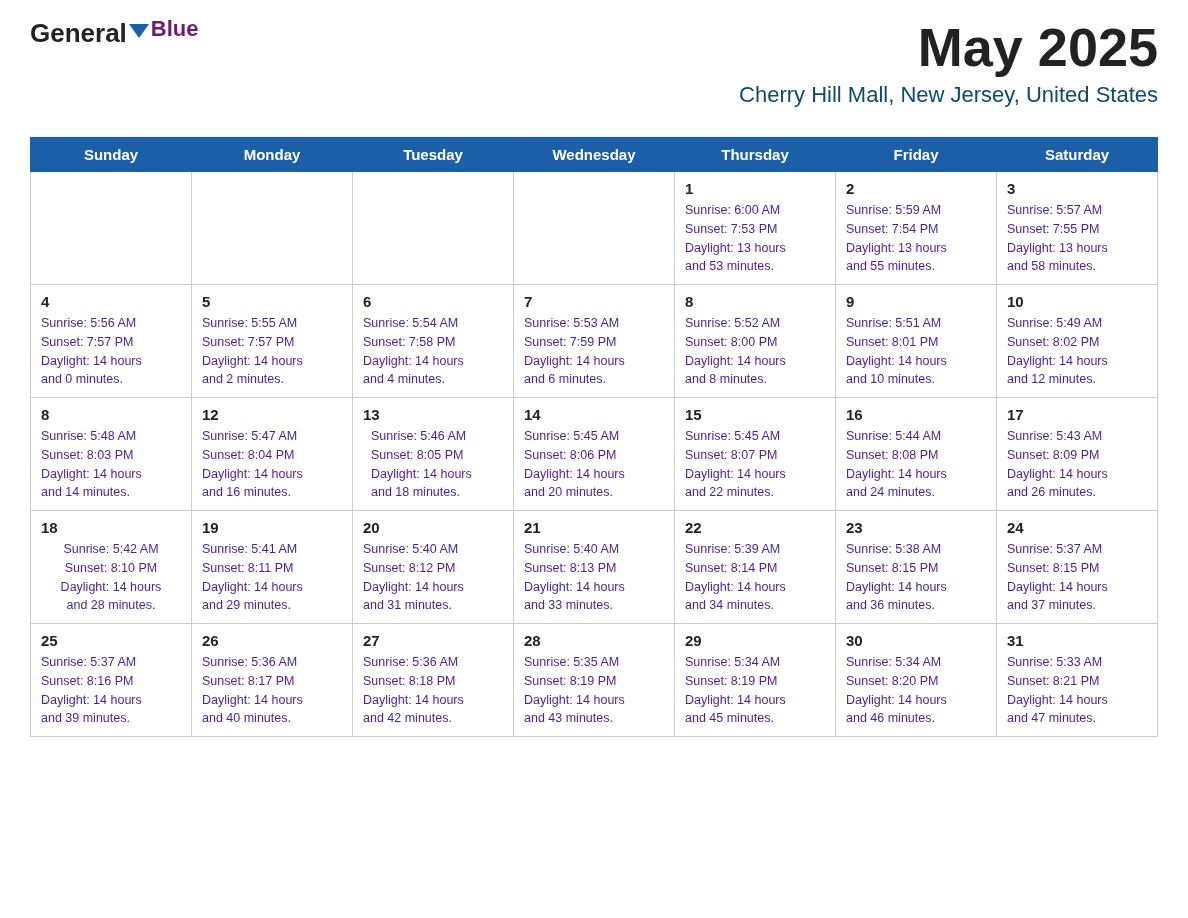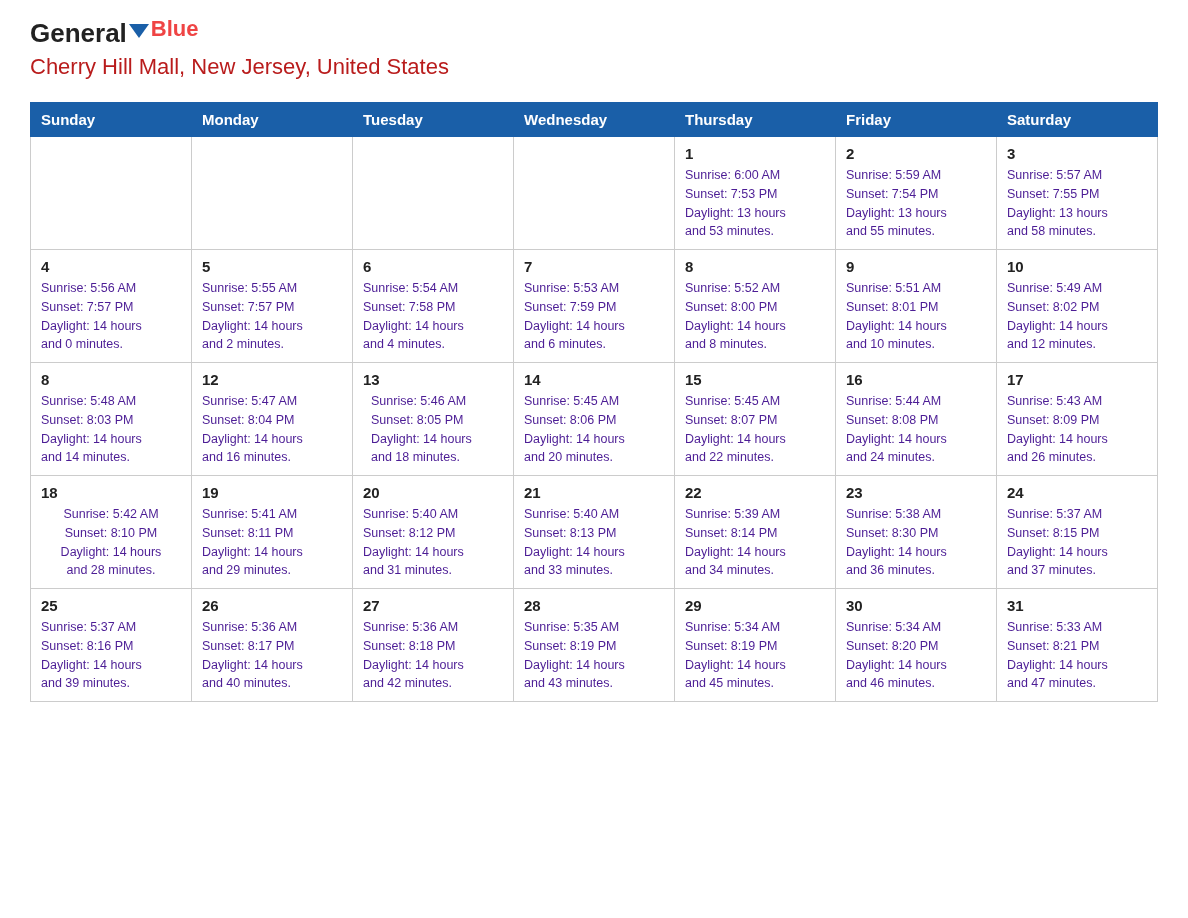--- a/index.html
+++ b/index.html
@@ -38,49 +38,50 @@
       border-right: 10px solid transparent;
       border-top: 14px solid #1a5fa8;
       margin-left: 2px;
       vertical-align: middle;
       position: relative;
       top: -4px;
     }
     .logo-blue-line {
       font-size: 22px;
       font-weight: bold;
-      color: #ef4444;
+      color: #701a75;
       margin-top: -4px;
       padding-left: 2px;
     }
     .month-title {
       font-size: 54px;
       font-weight: bold;
       color: #222;
       text-align: right;
       line-height: 1;
     }
     .location-title {
       font-size: 22px;
-      color: #b91c1c;
-      margin-bottom: 22px;
+      color: #0c4a6e;
+      text-align: right;
+      margin-bottom: 29px;
       font-weight: normal;
     }
     .calendar-table {
       width: 100%;
       border-collapse: collapse;
       border: 1px solid #aaa;
     }
     .calendar-table thead tr th {
       background-color: #1a5fa8;
       color: #fff;
       font-size: 15px;
       font-weight: bold;
       padding: 8px 10px;
-      text-align: left;
+      text-align: center;
       border: 1px solid #1a5fa8;
     }
     .calendar-table tbody tr td {
       vertical-align: top;
       padding: 8px 10px;
       border: 1px solid #ccc;
       width: 14.28%;
       font-size: 13px;
       color: #222;
       min-height: 100px;
@@ -106,20 +107,23 @@
   </style>
 </head>
 <body>
 
 <div class="header-top">
   <div class="logo-area">
     <div class="logo-text">
       General<span class="logo-triangle"></span>
     </div>
     <div class="logo-blue-line">Blue</div>
+  </div>
+  <div style="text-align:right;">
+    <div class="month-title">May 2025</div>
   </div>
 </div>
 <div class="location-title">Cherry Hill Mall, New Jersey, United States</div>
 
 <table class="calendar-table">
   <thead>
     <tr>
     <th>Sunday</th>
         <th>Monday</th>
         <th>Tuesday</th>
@@ -291,21 +295,21 @@
         <td>
           <span class="day-number">22</span>
           <div class="day-info" style="white-space: pre-line;">Sunrise: 5:39 AM
 Sunset: 8:14 PM
 Daylight: 14 hours
 and 34 minutes.</div>
         </td>
         <td>
           <span class="day-number">23</span>
           <div class="day-info" style="white-space: pre-line;">Sunrise: 5:38 AM
-Sunset: 8:30 PM
+Sunset: 8:15 PM
 Daylight: 14 hours
 and 36 minutes.</div>
         </td>
         <td>
           <span class="day-number">24</span>
           <div class="day-info" style="white-space: pre-line;">Sunrise: 5:37 AM
 Sunset: 8:15 PM
 Daylight: 14 hours
 and 37 minutes.</div>
         </td>

